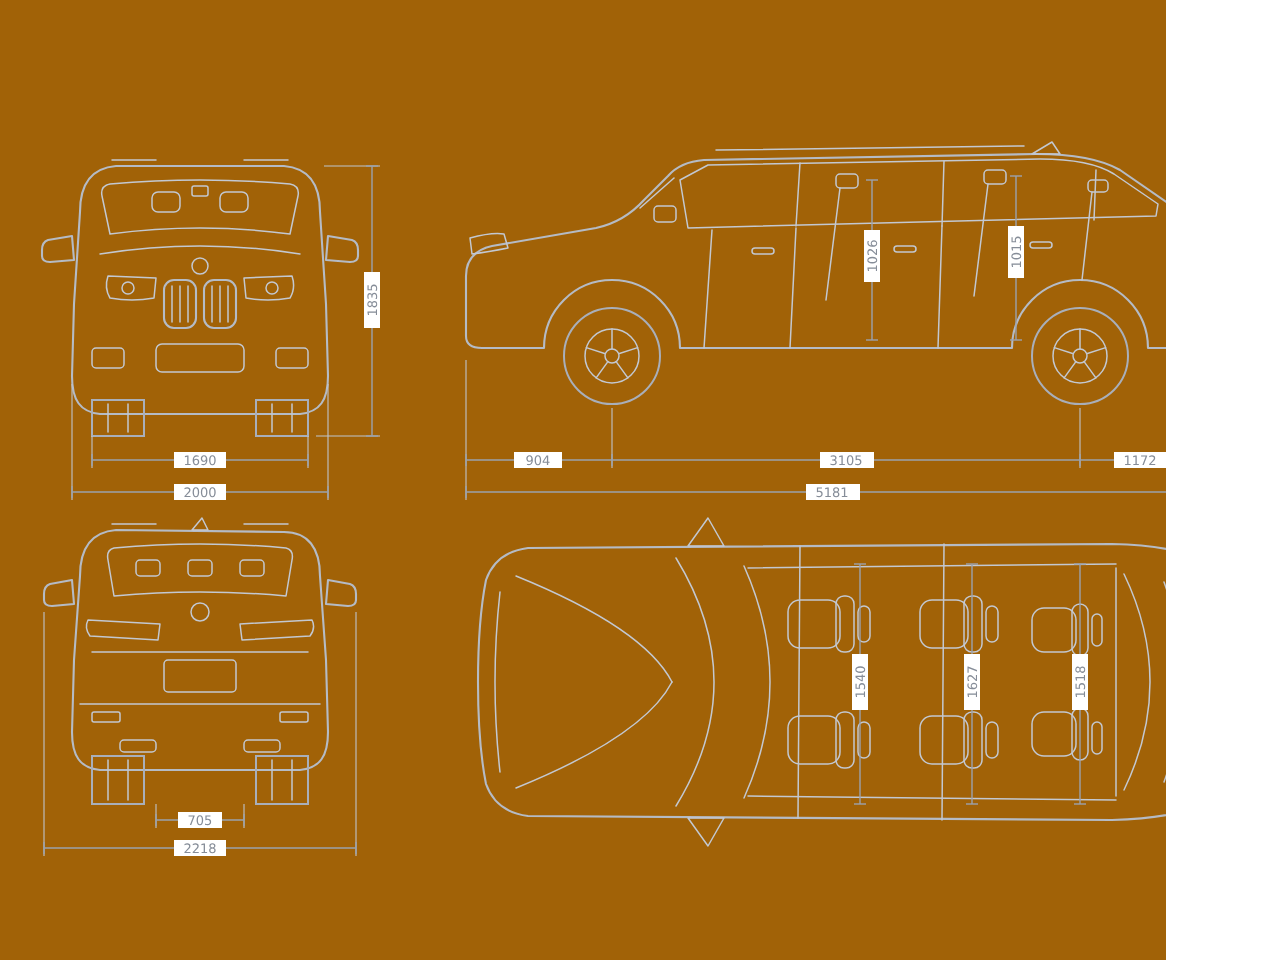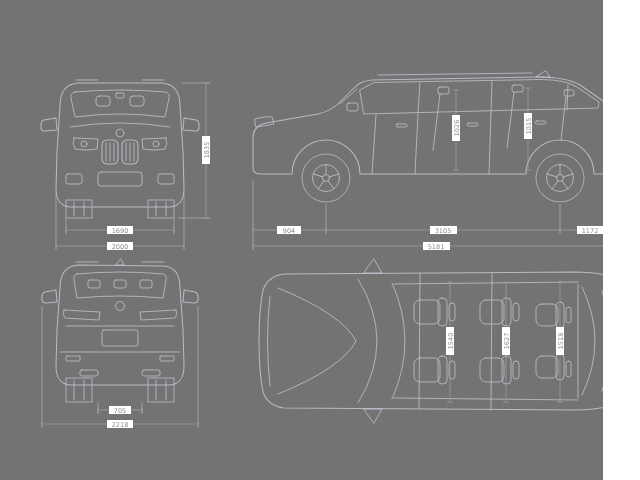--- a/index.html
+++ b/index.html
@@ -1,16 +1,16 @@
 <!DOCTYPE html>
 <html><head>
 <meta charset="utf-8">
 <style>
   html,body{margin:0;padding:0;background:#ffffff;}
-  .canvas{position:relative;width:583px;height:480px;background:#737373;overflow:hidden;padding-left:20px;}
+  .canvas{position:relative;width:583px;height:480px;background:#a16207;overflow:hidden;}
   svg{display:block;}
   .car{stroke:#b5bbc5;stroke-width:1.05;fill:none;stroke-linejoin:round;stroke-linecap:round;}
   .det{stroke:#c3c8d1;stroke-width:0.75;fill:none;stroke-linejoin:round;stroke-linecap:round;}
   .whl{stroke:#a9afba;stroke-width:1;fill:none;}
   .dim{stroke:#9ba3ae;stroke-width:0.7;fill:none;}
   .ext{stroke:#c0c5cd;stroke-width:0.55;fill:none;}
   .chip{fill:#ffffff;}
   text.lbl{fill:#868d98;font-family:"DejaVu Sans",sans-serif;font-size:6.5px;text-anchor:middle;}
 </style>
 </head>

